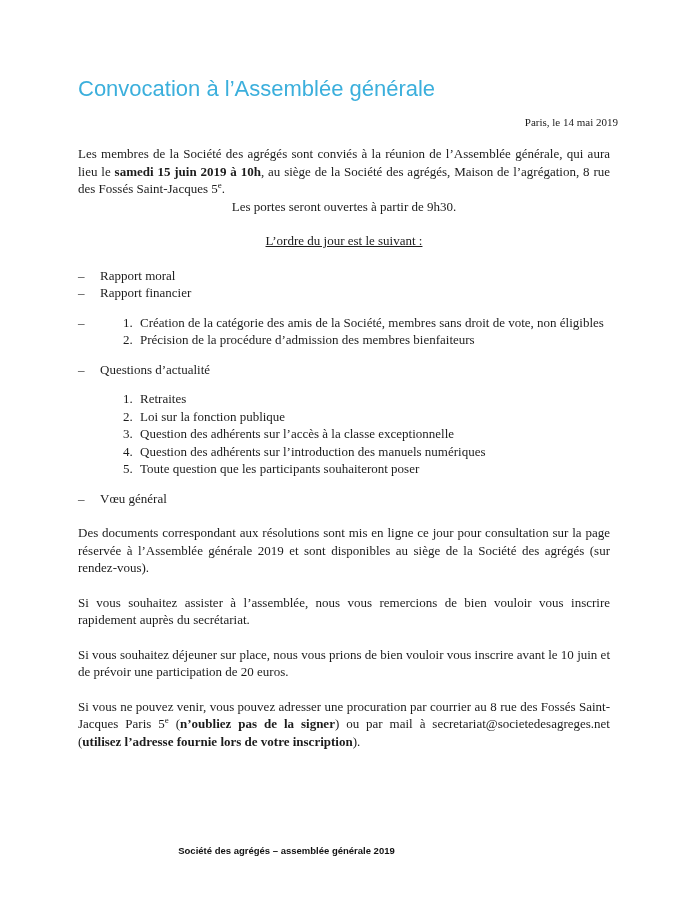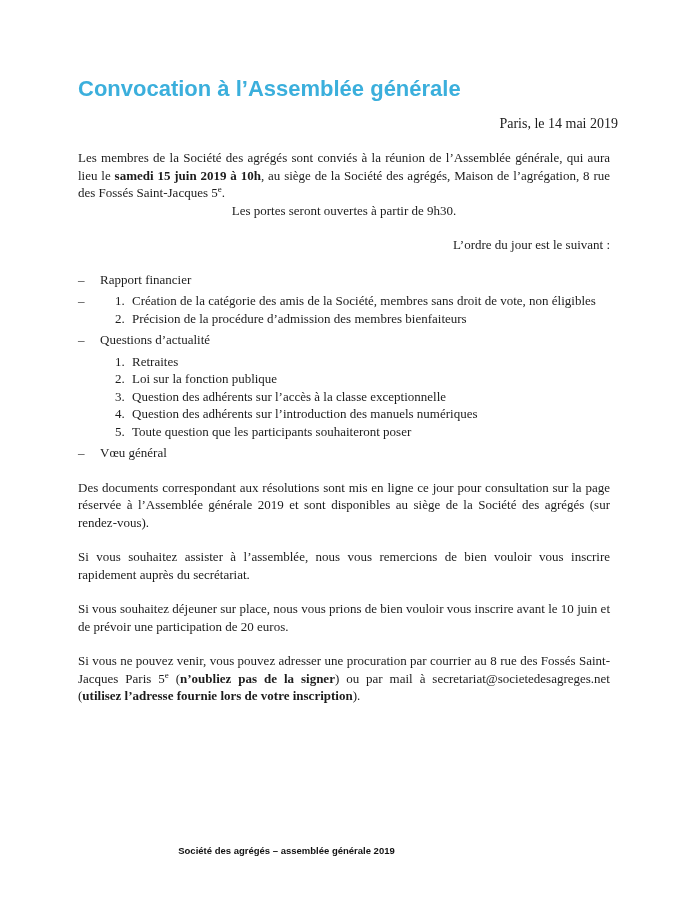--- a/index.html
+++ b/index.html
@@ -14,58 +14,58 @@
   }
   .page {
     position: absolute;
     left: 78px;
     top: 76px;
     width: 540px;
   }
   .doc-title {
     font-family: "Liberation Sans", sans-serif;
     font-size: 22px;
-    font-weight: 700;
+    font-weight: 400;
     color: var(--title-color, #3bafdc);
     letter-spacing: 0px;
     margin: 0 0 14px 0;
   }
   .date-line {
     text-align: right;
-    font-size: 14px;
+    font-size: 11px;
     margin: 0 0 12px 0;
   }
   .para {
     font-size: 13px;
     line-height: 17.5px;
     text-align: justify;
     margin: 17px 8px 0 0;
   }
   .para.no-gap { margin-top: 0; text-align: center; }
-  .agenda-intro { text-align: right; }
+  .agenda-intro { text-align: center; text-decoration: underline; }
   ul.agenda {
     list-style: none;
     margin: 17px 0 0 0;
     padding: 0;
     font-size: 13px;
     line-height: 17.5px;
   }
   ul.agenda > li {
     position: relative;
     padding-left: 22px;
   }
   ul.agenda > li::before {
     content: "\2013";
     position: absolute;
     left: 0;
     top: 0;
   }
   ol.sub {
     list-style: decimal;
-    margin: 4px;
+    margin: 12px;
     padding-left: 24px;
     font-family: Liberation Serif, serif;
   }
   ol.sub > li { padding-left: 4px; }
   sup { font-size: 9px; line-height: 0; }
   b, .b { font-weight: bold; }
   .footer-note {
     position: absolute;
     left: 0;
     top: 845px;
@@ -85,20 +85,23 @@
   <h1 class="doc-title">Convocation à l’Assemblée générale</h1>
 
   <div class="date-line">Paris, le 14 mai 2019</div>
 
   <div class="para"><span>Les membres de la Société des agrégés sont conviés à la réunion de l’Assemblée générale, qui aura lieu le </span><span class="b">samedi 15 juin 2019 à 10h</span><span>, au siège de la Société des agrégés, Maison de l’agrégation, 8 rue des Fossés Saint-Jacques 5</span><sup>e</sup><span>.</span></div>
   <div class="para no-gap">Les portes seront ouvertes à partir de 9h30.</div>
 
   <div class="para agenda-intro">L’ordre du jour est le suivant :</div>
 
   <ul class="agenda">
+    <li>
+      <span>Rapport moral</span>
+    </li>
     <li>
       <span>Rapport financier</span>
     </li>
     <li>
       <ol class="sub">
         <li>Création de la catégorie des amis de la Société, membres sans droit de vote, non éligibles</li>
         <li>Précision de la procédure d’admission des membres bienfaiteurs</li>
       </ol>
     </li>
     <li>

